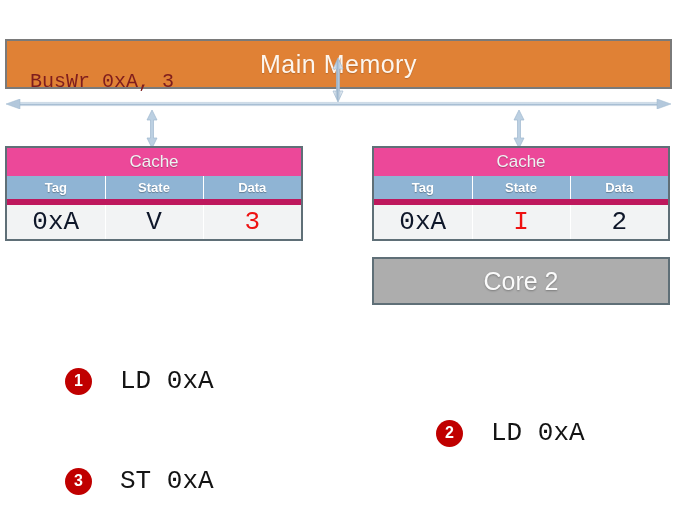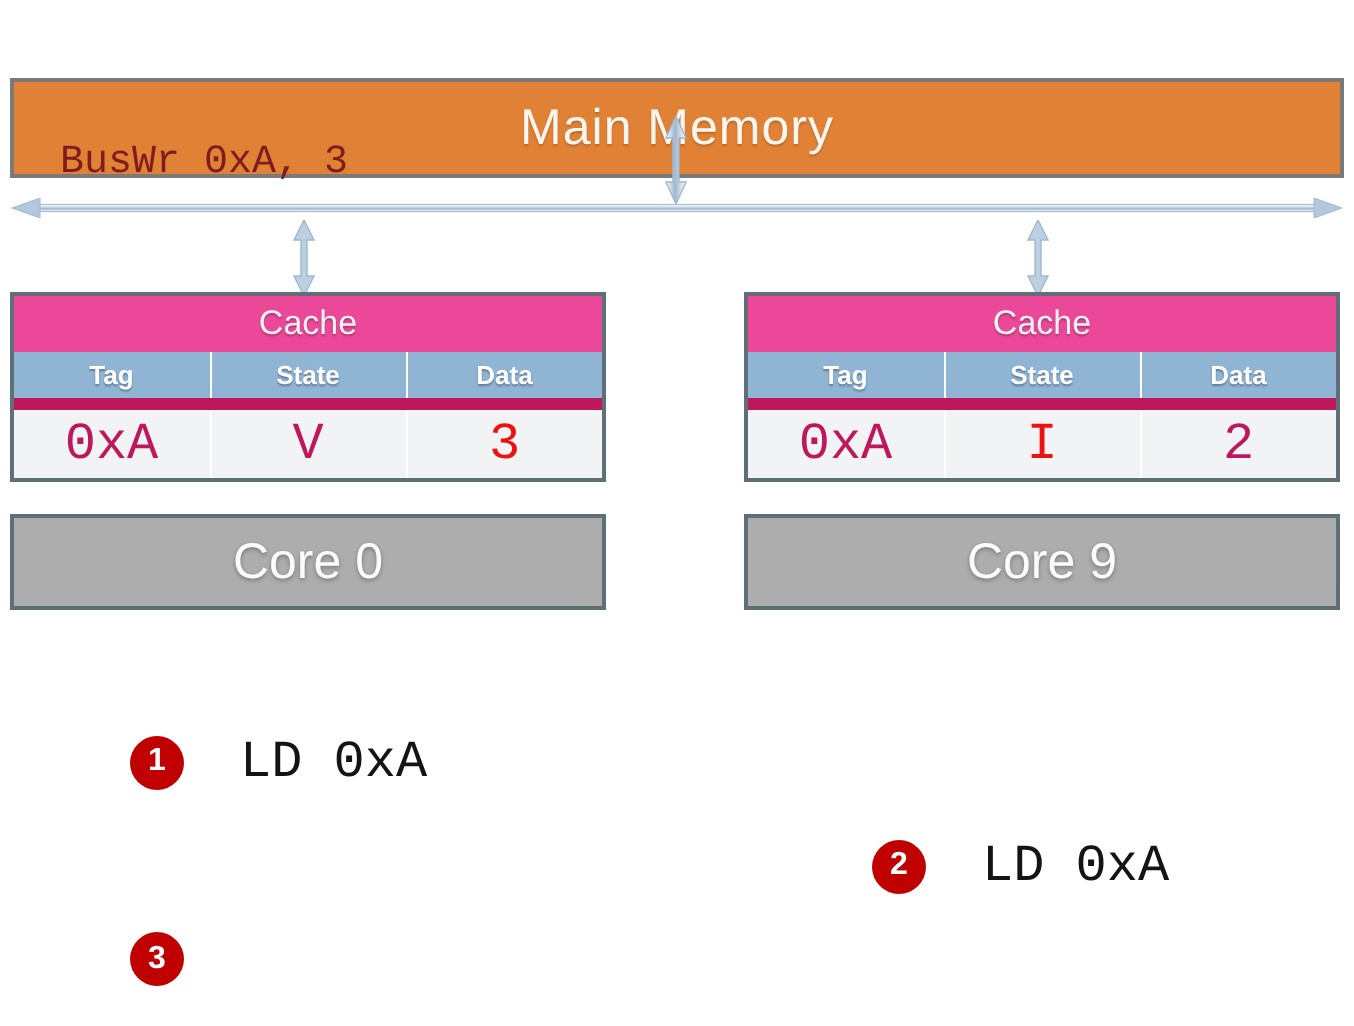--- a/index.html
+++ b/index.html
@@ -99,21 +99,21 @@
     font-family: "Liberation Sans", sans-serif;
     text-shadow: 0 1px 1px rgba(0,0,0,0.3);
   }
   .cache-table th:last-child { border-right: none; text-align: center; }
   .cache-table td {
     background: #F2F3F4;
     height: 32px;
     text-align: center;
     font-family: "Liberation Mono", monospace;
     font-size: 26px;
-    color: #be185d;
+    color: #0f172a;
     border-right: 1px solid #ffffff;
   }
   .cache-table td:last-child { border-right: none; }
   .cache-table td.accent { color: #EE1111; }
 
   .core-box {
     box-sizing: border-box;
     border: 2px solid #5f6f77;
     background: #ADADAD;
     height: 48px;
@@ -209,23 +209,20 @@
         <th>Data</th>
       </tr>
       <tr>
         <td>0xA</td>
         <td>V</td>
         <td class="accent">3</td>
       </tr>
     </tbody>
       </table>
   </div>
-  <div class="core-box" style="margin-top:16px;">
-    <span class="core-label">Core 0</span>
-  </div>
 </div>
 
 <div class="unit" style="left:372px; top:146px; width:298px;">
   <div class="cache-box">
     <div class="cache-title">Cache</div>
     <table class="cache-table">
       <tbody>
           <tr>
         <th>Tag</th>
         <th>State</th>
@@ -233,29 +230,30 @@
       </tr>
       <tr>
         <td>0xA</td>
         <td class="accent">I</td>
         <td>2</td>
       </tr>
     </tbody>
       </table>
   </div>
   <div class="core-box" style="margin-top:16px;">
-    <span class="core-label">Core 9</span>
+    <span class="core-label">Core 2</span>
   </div>
 </div>
 
 <div class="instr" style="left:65px; top:366px;">
   <div class="badge">1</div>
   <div class="itext">LD 0xA</div>
 </div>
 
 <div class="instr" style="left:436px; top:418px;">
   <div class="badge">2</div>
   <div class="itext">LD 0xA</div>
 </div>
 
 <div class="instr" style="left:65px; top:466px;">
   <div class="badge">3</div>
+  <div class="itext">ST 0xA</div>
 </div>
 
 </body></html>

